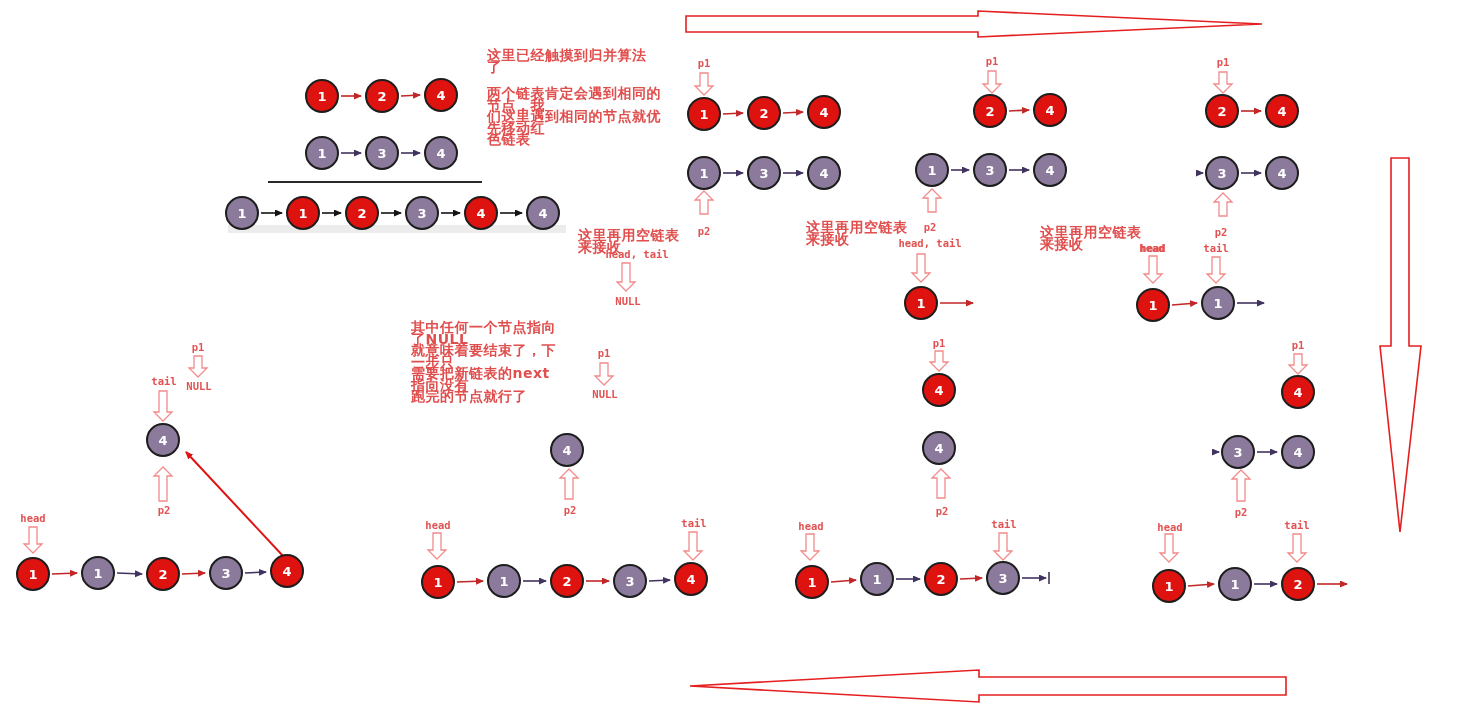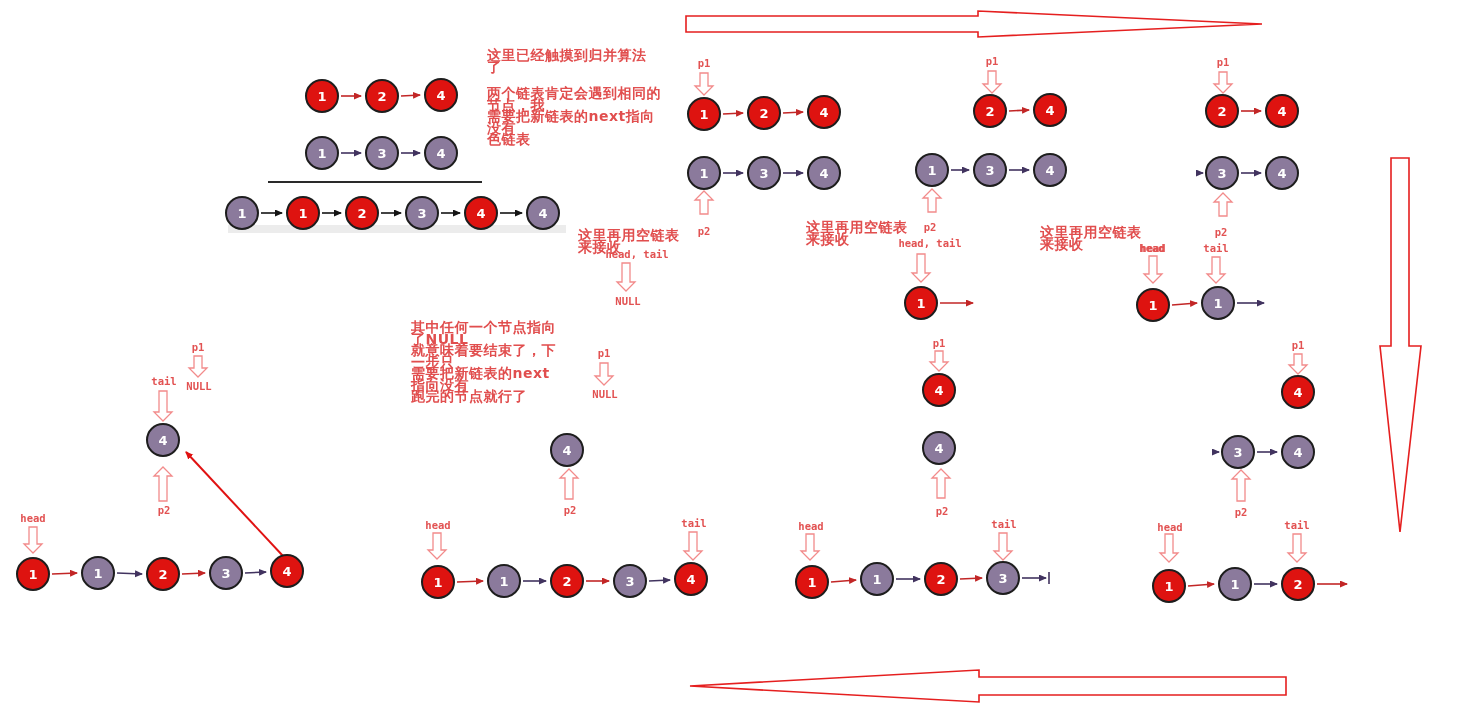--- a/index.html
+++ b/index.html
@@ -343,21 +343,21 @@
       <text x="811" y="529.5" text-anchor="middle" fill="#e25252" font-size="10.5" font-weight="bold" font-family="&quot;DejaVu Sans Mono&quot;, monospace">head</text>
       <text x="1004" y="527.5" text-anchor="middle" fill="#e25252" font-size="10.5" font-weight="bold" font-family="&quot;DejaVu Sans Mono&quot;, monospace">tail</text>
       <text x="1298" y="348.5" text-anchor="middle" fill="#e25252" font-size="10.5" font-weight="bold" font-family="&quot;DejaVu Sans Mono&quot;, monospace">p1</text>
       <text x="1241" y="515.5" text-anchor="middle" fill="#e25252" font-size="10.5" font-weight="bold" font-family="&quot;DejaVu Sans Mono&quot;, monospace">p2</text>
       <text x="1170" y="530.5" text-anchor="middle" fill="#e25252" font-size="10.5" font-weight="bold" font-family="&quot;DejaVu Sans Mono&quot;, monospace">head</text>
       <text x="1297" y="528.5" text-anchor="middle" fill="#e25252" font-size="10.5" font-weight="bold" font-family="&quot;DejaVu Sans Mono&quot;, monospace">tail</text>
     </svg>
   <div id="notes-layer">
       <div class="note" style="left: 487px; top: 50px; width: 170px; color: rgb(225, 78, 78);">这里已经触摸到归并算法了</div>
       <div class="note" style="left: 487px; top: 88px; width: 180px; color: rgb(225, 78, 78);">两个链表肯定会遇到相同的节点，我
-需要把新链表的next指向没有
+们这里遇到相同的节点就优先移动红
 色链表</div>
       <div class="note" style="left: 578px; top: 230px; width: 110px; color: rgb(225, 78, 78);">这里再用空链表来接收</div>
       <div class="note" style="left: 806px; top: 222px; width: 110px; color: rgb(225, 78, 78);">这里再用空链表来接收</div>
       <div class="note" style="left: 1040px; top: 227px; width: 110px; color: rgb(225, 78, 78);">这里再用空链表来接收</div>
       <div class="note" style="left: 411px; top: 322px; width: 145px; color: rgb(225, 78, 78);">其中任何一个节点指向了NULL
 就意味着要结束了，下一步只
 需要把新链表的next指向没有
 跑完的节点就行了</div>
     </div>
 </div>

